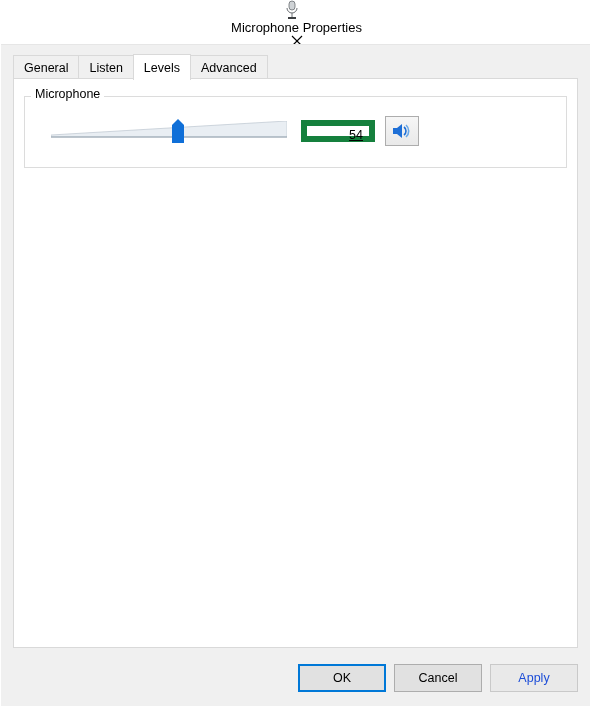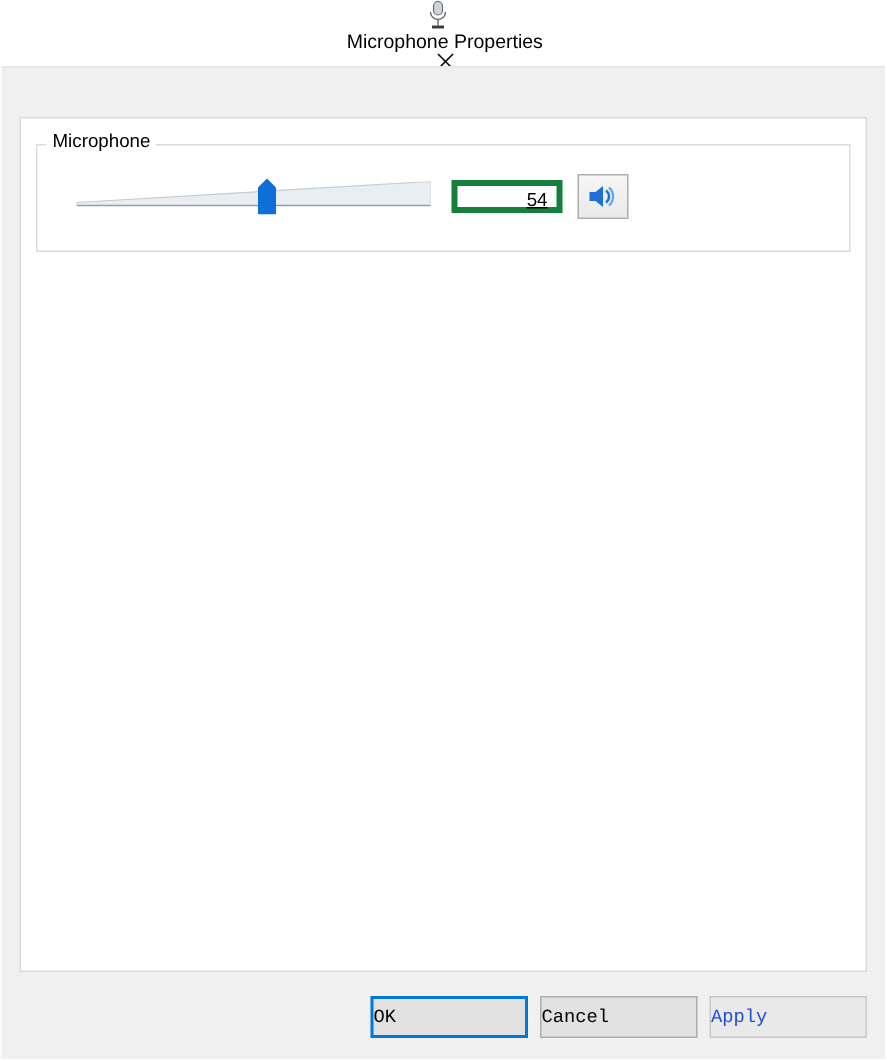--- a/index.html
+++ b/index.html
@@ -117,21 +117,21 @@
   .slider-thumb {
     position: absolute;
     top: 2px;
     width: 12px;
     height: 24px;
     transform: translateX(-50%);
   }
   .level-box {
     width: 74px;
     height: 22px;
-    border: 4px solid #15803d;
+    border: 6px solid #15803d;
     background: #fff;
     text-align: right;
     padding: 2px 6px 0 0;
     font-size: 12.5px;
     margin-right: 10px;
     text-decoration: underline;
   }
   .mute-btn {
     width: 34px; height: 30px;
     border: 1px solid #adadad;
@@ -139,27 +139,26 @@
     display: flex; align-items: center; justify-content: center;
   }
   
   .button-row {
     position: absolute;
     right: 12px; bottom: 14px;
     display: flex;
     gap: 8px;
   }
   .btn {
-    width: 105px; height: 28px;
+    width: 88px; height: 28px;
     border: 1px solid #adadad;
     background: #e1e1e1;
-    display: flex; align-items: center; justify-content: flex-start;
-    font-size: 12.5px;
-    color: #000;
-    font-family: Liberation Mono, monospace;
+    display: flex; align-items: center; justify-content: center;
+    font-size: 12.5px;
+    color: #000;
   }
   .btn.default {
     border: 2px solid #0078d7;
     background: #e1e1e1;
   }
   .btn.disabled {
     color: #1d4ed8;
     border-color: #c9c9c9;
     background: #e9e9e9;
   }
@@ -180,20 +179,34 @@
   <div class="close">
     <svg width="12" height="12" viewBox="0 0 12 12">
       <line x1="1" y1="1" x2="11" y2="11" stroke="#000" stroke-width="1.1"></line>
       <line x1="11" y1="1" x2="1" y2="11" stroke="#000" stroke-width="1.1"></line>
     </svg>
   </div>
 </div>
 
 <div class="client">
 
+  <div class="tabs">
+    <div class="tab">
+        <span>General</span>
+      </div>
+    <div class="tab">
+        <span>Listen</span>
+      </div>
+    <div class="tab active">
+        <span>Levels</span>
+      </div>
+    <div class="tab">
+        <span>Advanced</span>
+      </div>
+  </div>
 
   <div class="tabpage">
     <div class="groupbox">
       <span class="group-legend">Microphone</span>
       <div class="group-row">
 
         <div class="slider">
           <svg class="slider-wedge" viewBox="0 0 236 18" preserveAspectRatio="none">
             <polygon points="0,14 236,0 236,16 0,16" fill="#e9eef3" stroke="#c3ccd4" stroke-width="0.8"></polygon>
             <line x1="0" y1="16" x2="236" y2="16" stroke="#93a0ac" stroke-width="1"></line>

